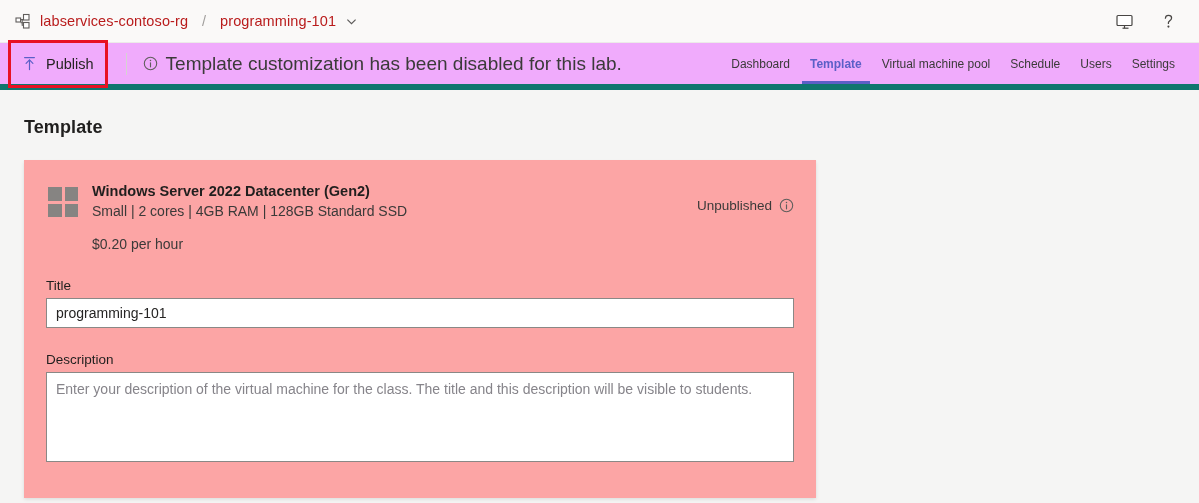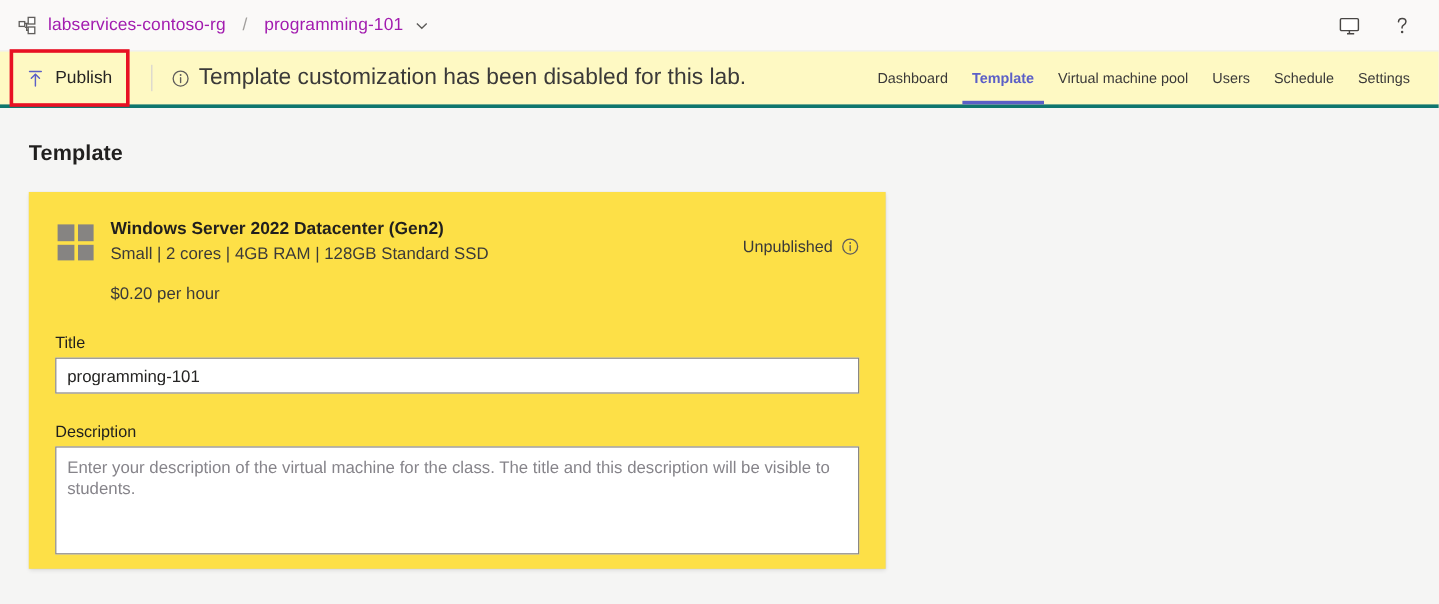--- a/index.html
+++ b/index.html
@@ -30,21 +30,21 @@
     width: 18px;
     height: 18px;
     display: inline-flex;
     align-items: center;
     justify-content: center;
     margin-right: 8px;
     flex: 0 0 auto;
   }
   .crumb-link {
     font-size: 14.5px;
-    color: #a21caf;
+    color: #b91c1c;
     letter-spacing: .1px;
     white-space: nowrap;
     cursor: pointer;
   }
   .crumb-sep {
     font-size: 14.5px;
     color: #a19f9d;
     margin: 0 14px;
   }
   .crumb-chevron {
@@ -67,22 +67,22 @@
     display: inline-flex;
     align-items: center;
     justify-content: center;
     color: #484644;
     cursor: pointer;
   }
 
   
   .commandbar {
     height: 47px;
-    background: #fef9c3;
-    border-bottom: 3px solid #0f766e;
+    background: #f0abfc;
+    border-bottom: 6px solid #0f766e;
     display: flex;
     align-items: center;
     padding: 0 14px 0 16px;
     box-sizing: border-box;
     position: relative;
   }
   .publish-wrap {
     position: relative;
     display: inline-flex;
     align-items: center;
@@ -161,24 +161,24 @@
   .page-title {
     font-size: 18px;
     font-weight: bold;
     color: #201f1e;
     margin: 27px 0 0 0;
     letter-spacing: .1px;
   }
 
   .card {
     margin-top: 22px;
-    width: 714px;
-    background: #fde047;
+    width: 792px;
+    background: #fca5a5;
     box-shadow: 0 1.6px 3.6px rgba(0,0,0,.10), 0 .3px 1px rgba(0,0,0,.09);
-    padding: 22px 22px 12px 22px;
+    padding: 22px 22px 36px 22px;
     box-sizing: border-box;
   }
 
   .vm-head {
     display: flex;
     align-items: flex-start;
   }
   .vm-logo {
     width: 30px;
     height: 30px;
@@ -332,24 +332,24 @@
     <div class="tab">
       <span>Dashboard</span>
     </div>
     <div class="tab active">
       <span>Template</span>
     </div>
     <div class="tab">
       <span>Virtual machine pool</span>
     </div>
     <div class="tab">
+      <span>Schedule</span>
+    </div>
+    <div class="tab">
       <span>Users</span>
-    </div>
-    <div class="tab">
-      <span>Schedule</span>
     </div>
     <div class="tab">
       <span>Settings</span>
     </div>
   </nav>
 </div>
 
 <div class="page">
   <h1 class="page-title">Template</h1>
 

